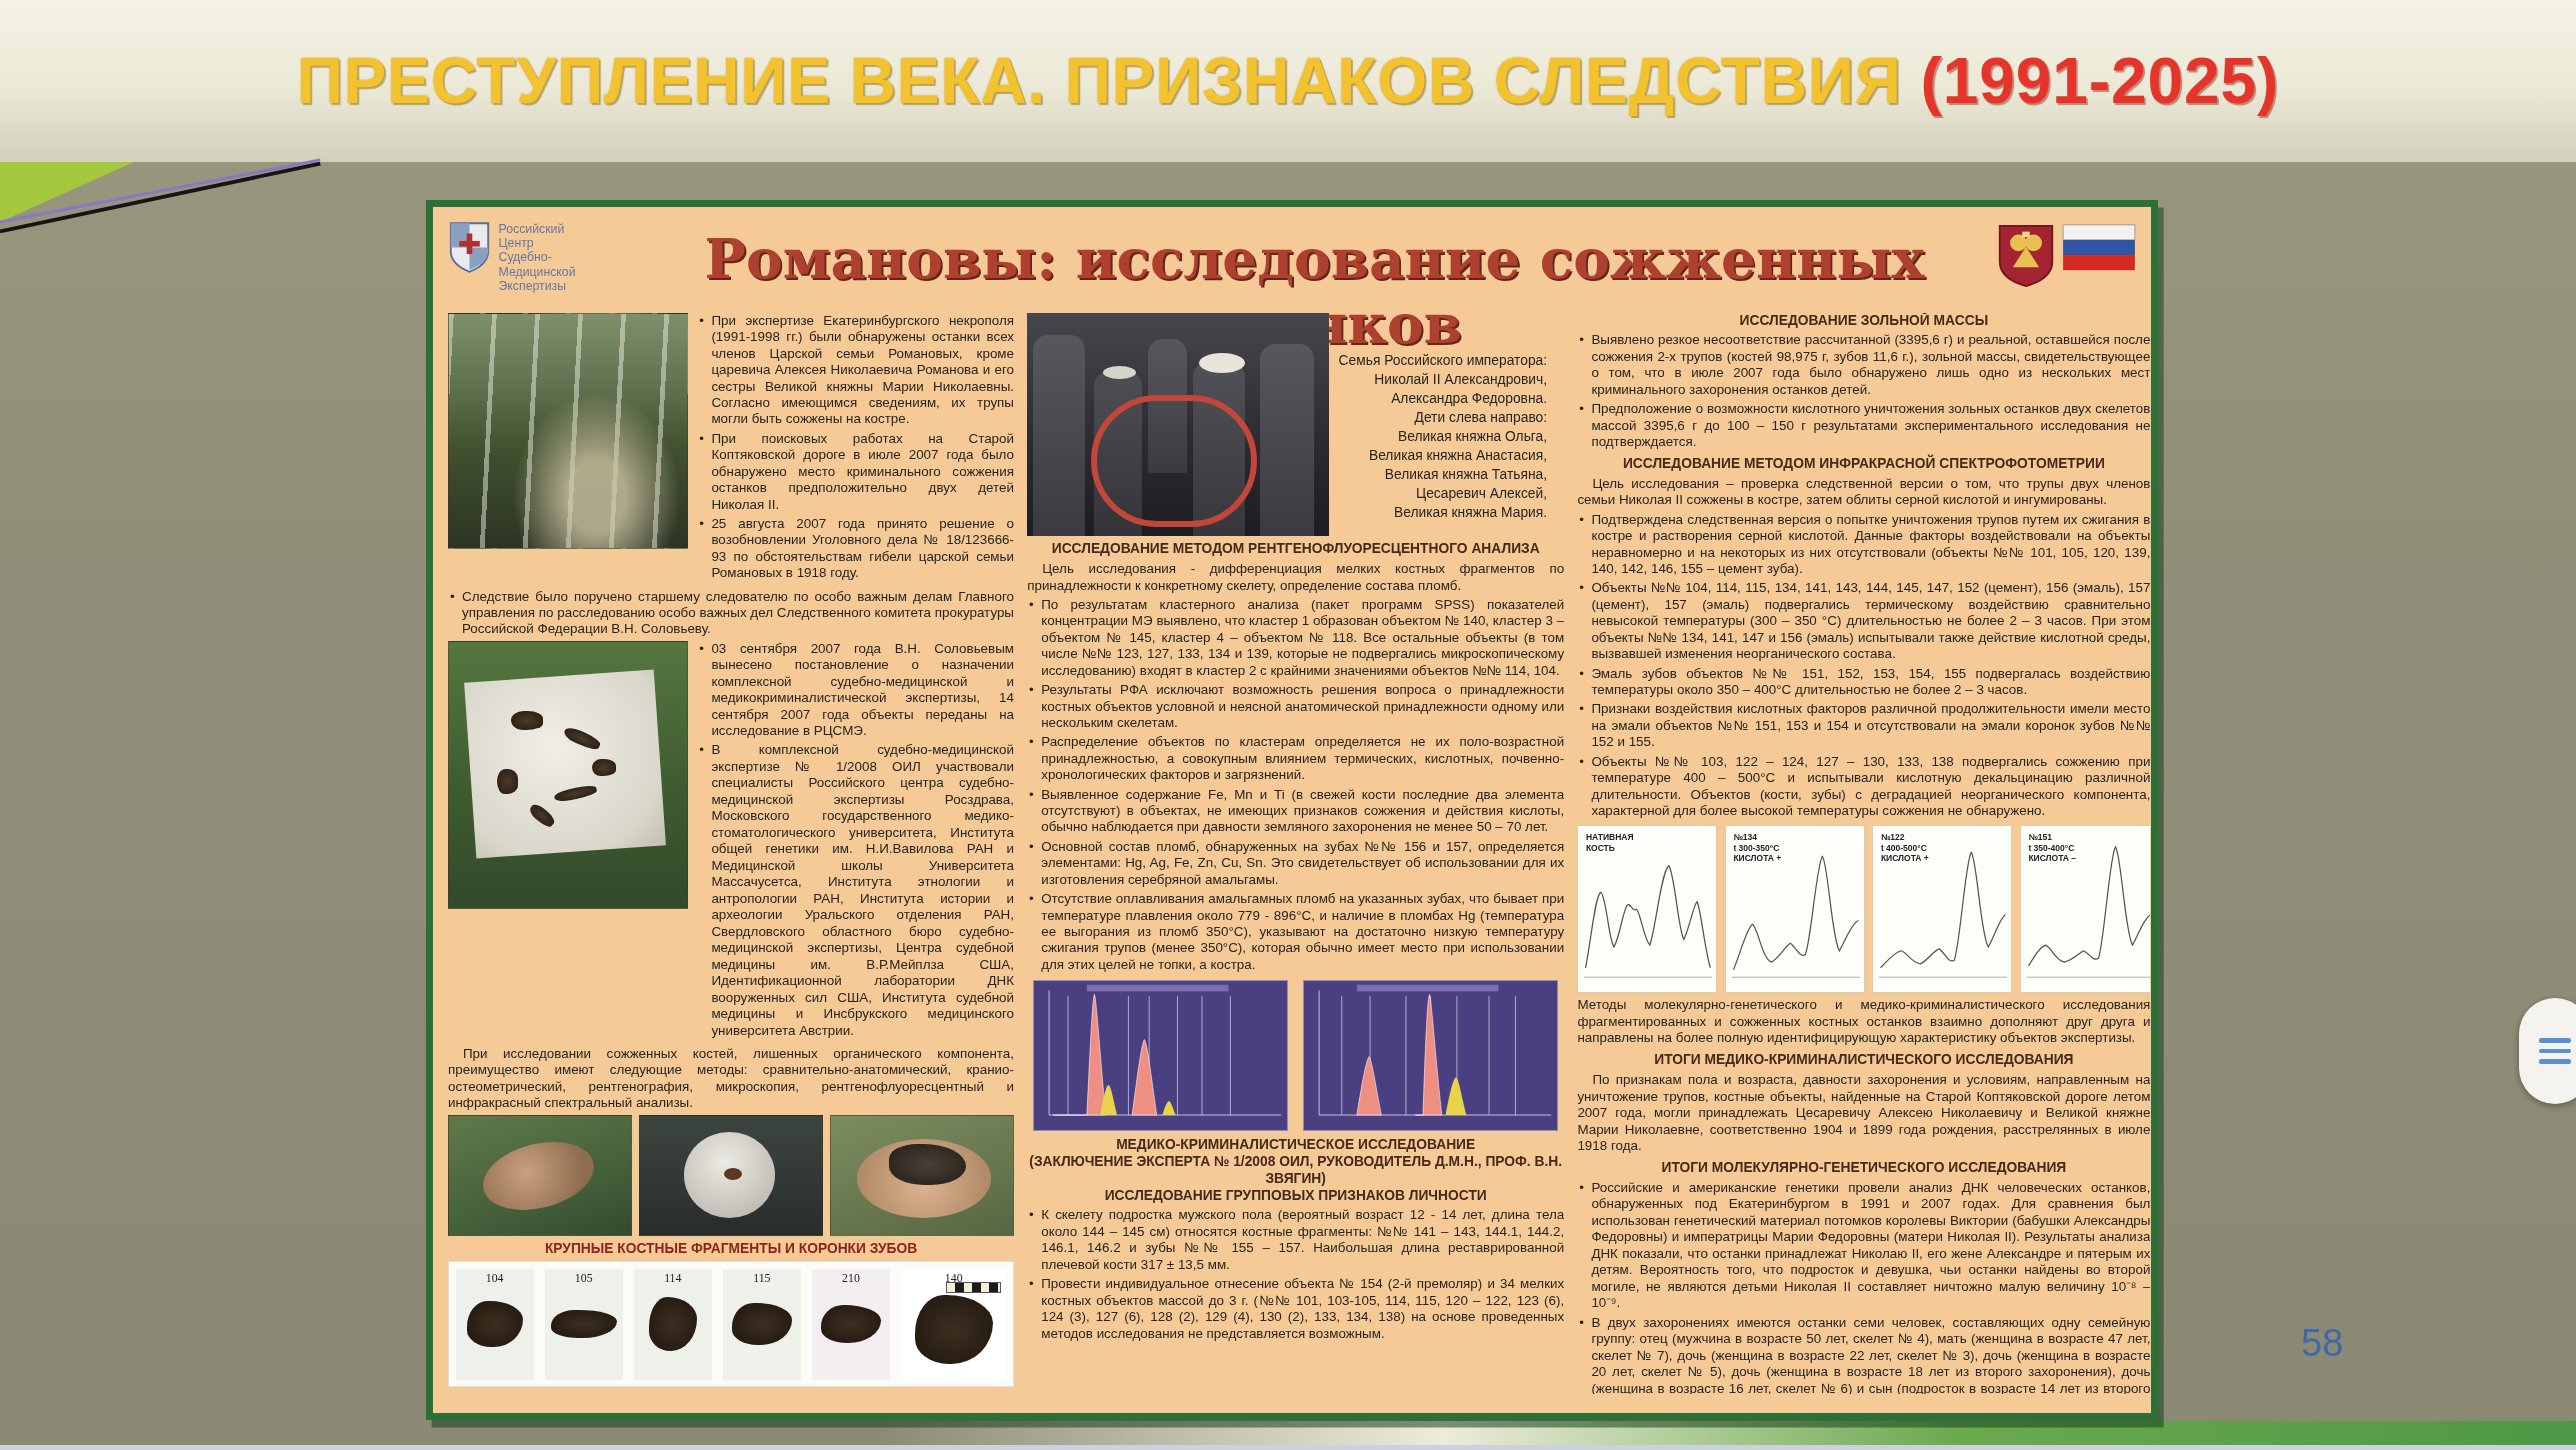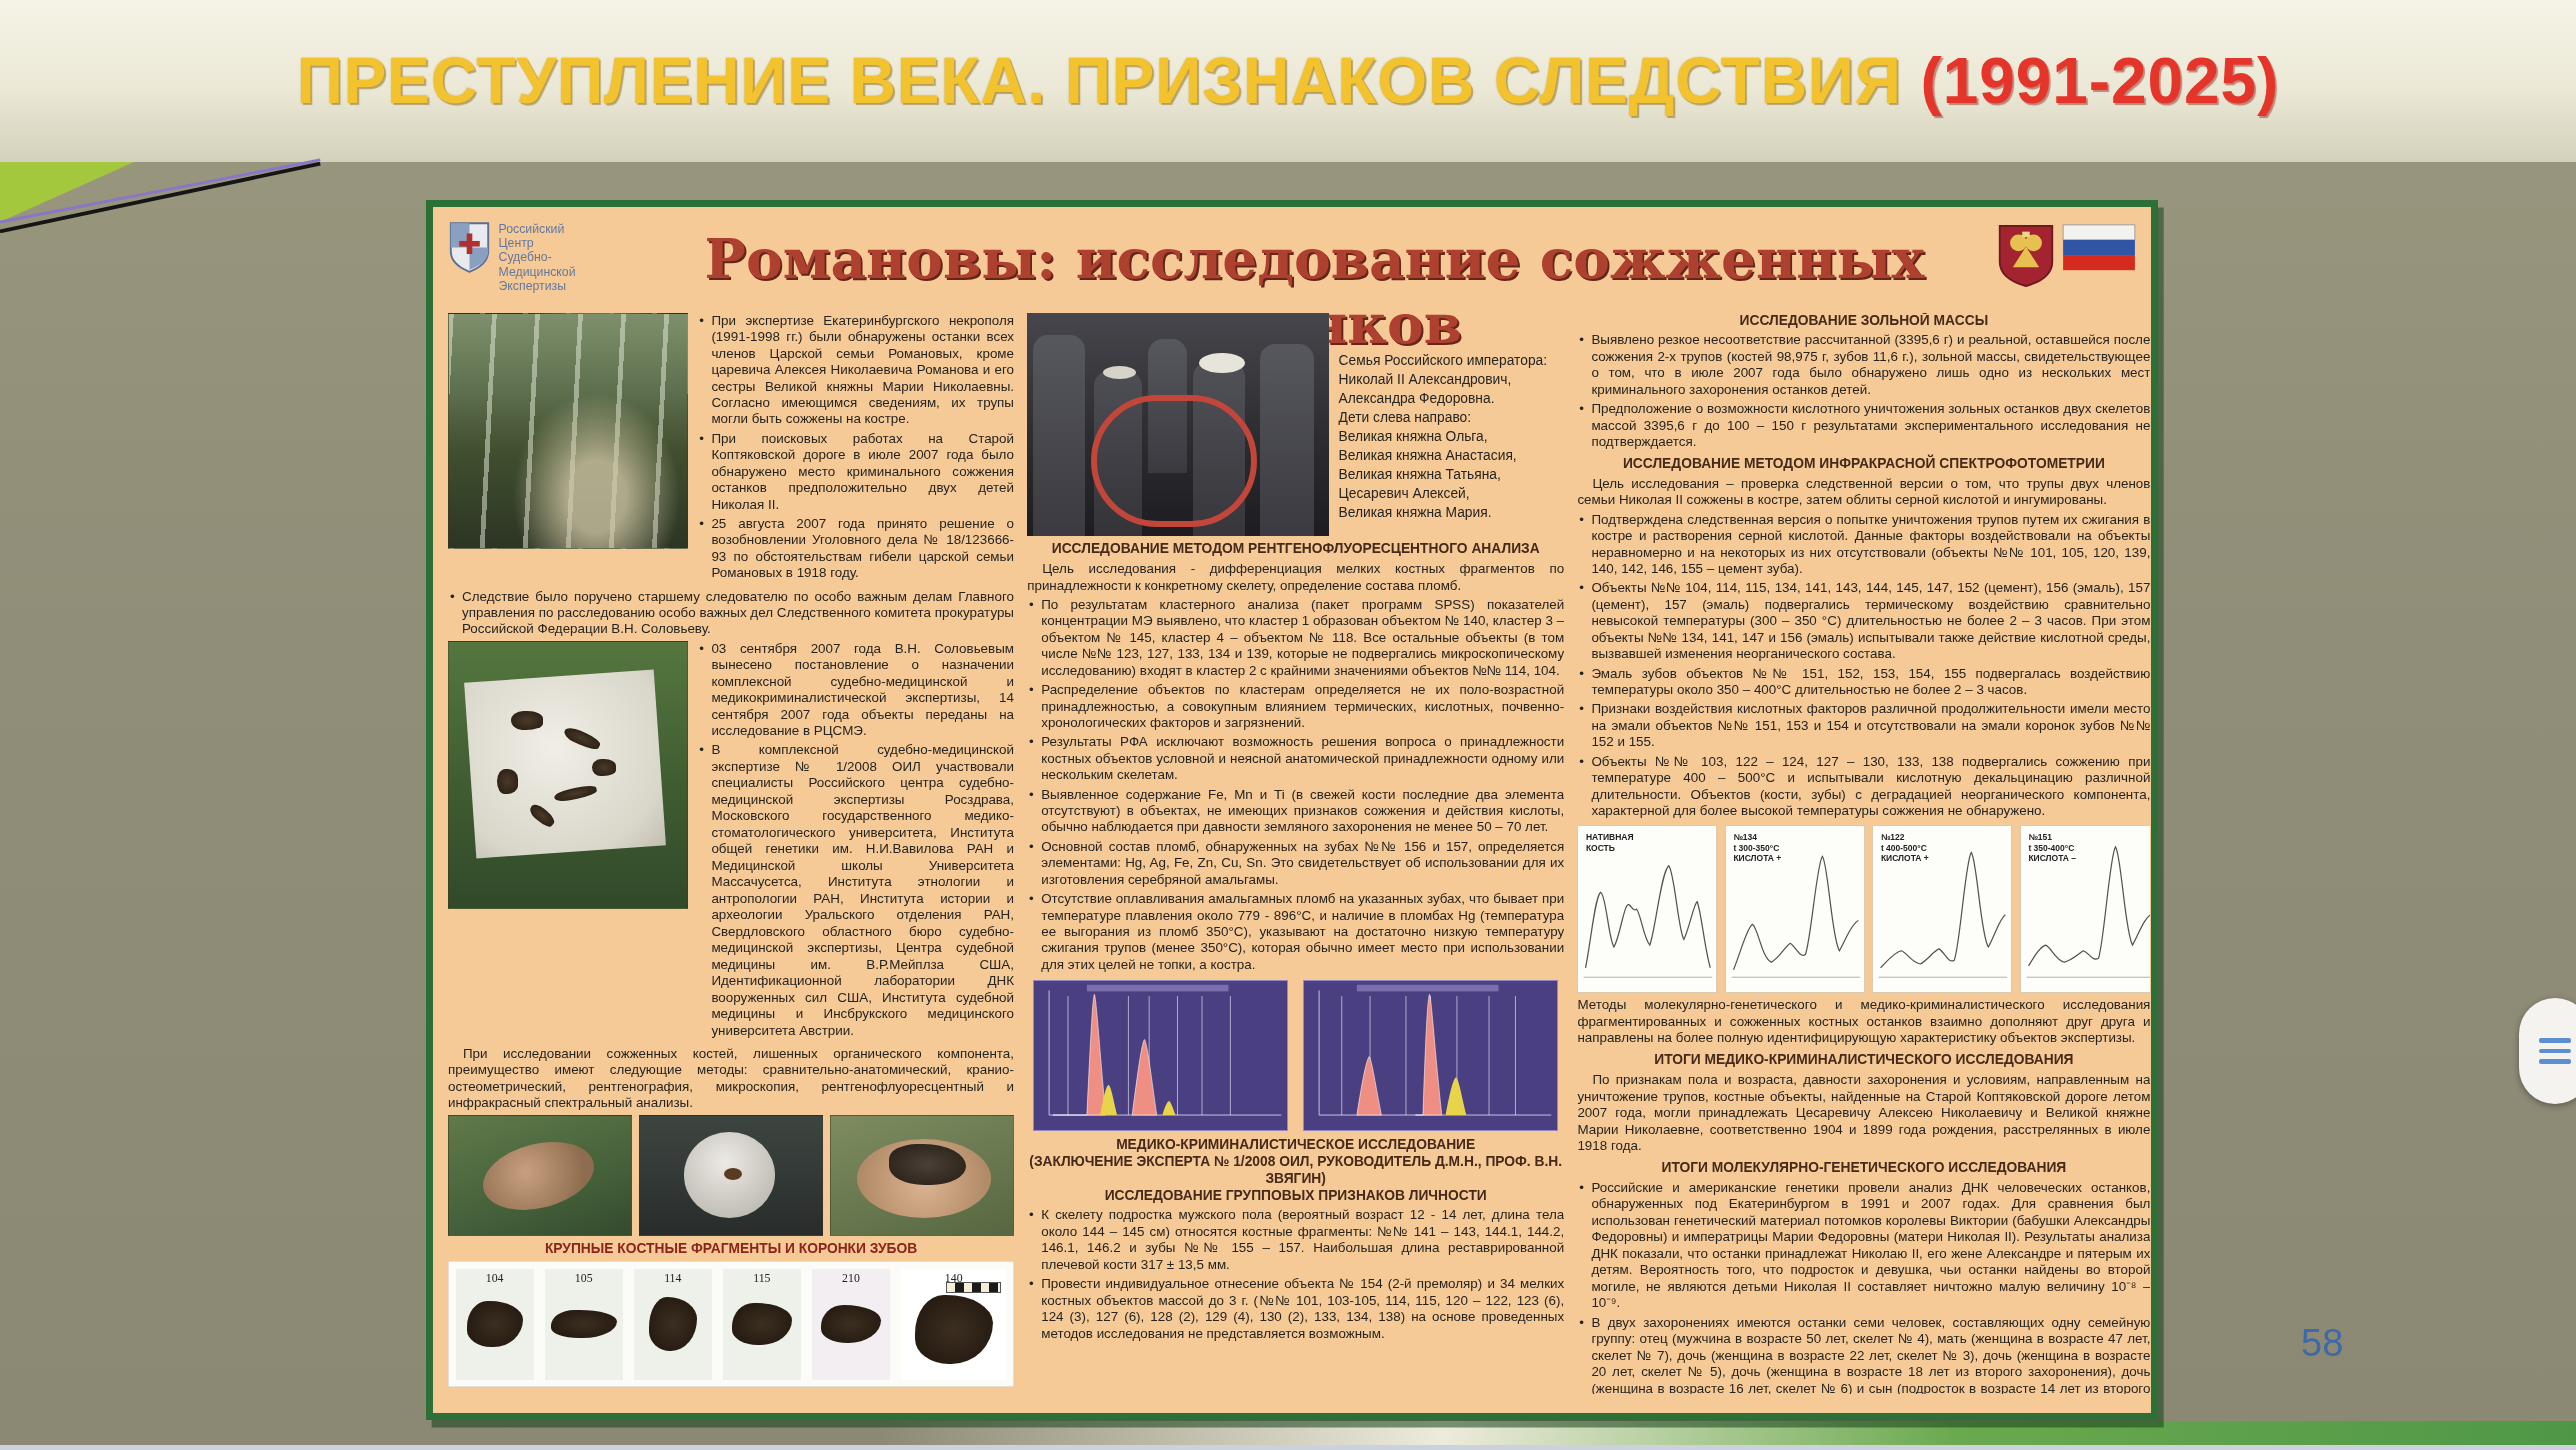--- a/index.html
+++ b/index.html
@@ -81,21 +81,21 @@
   .frag-ruler{position:absolute;top:13.2px;right:5.7px;width:53px;height:9.4px;border:0.9px solid #555;
       background:repeating-linear-gradient(90deg,#f4eed8 0 8.5px,#1b1b1b 8.5px 17px);}
 
   
   .family{width:302px;height:223px;flex:none;position:relative;overflow:hidden;
       background:linear-gradient(180deg,#46464c 0%,#2c2c31 55%,#1d1d21 100%);}
   .fig{position:absolute;background:linear-gradient(#57575e,#3a3a40);border-radius:15px 15px 0 0;}
   .hat{position:absolute;background:#e7e4da;border-radius:50%;}
   .oval{position:absolute;left:21%;top:37%;width:51%;height:54%;border:6.6px solid #c2473a;
       border-radius:72px;}
-  .family-caption{font-size:13.8px;line-height:1.38;white-space:pre-line;text-align:left;
+  .family-caption{font-size:13.8px;line-height:1.38;white-space:pre-line;text-align:right;
       padding-top:38px;}
 
   .xrf-row{display:flex;gap:15px;justify-content:center;margin:6.6px 0 2.8px;}
   .xrf{width:253px;height:149px;background:#4a3f80;border:0.9px solid #9389bd;position:relative;}
   .xrf svg{position:absolute;inset:0;}
 
   
   .ir-row{display:flex;gap:7.5px;justify-content:space-between;margin:5.7px 0 2.8px;}
   .ir{width:138px;height:166px;background:#fdfdfa;border:0.9px solid #d8cbb0;position:relative;flex:none;}
   .ir-label{position:absolute;top:5.7px;left:7.5px;font-size:8.5px;line-height:1.25;color:#222;
@@ -254,22 +254,22 @@
 Дети слева направо:
 Великая княжна Ольга,
 Великая княжна Анастасия,
 Великая княжна Татьяна,
 Цесаревич Алексей,
 Великая княжна Мария.</div>
           </div>
           <h4 class="sec">ИССЛЕДОВАНИЕ МЕТОДОМ РЕНТГЕНОФЛУОРЕСЦЕНТНОГО АНАЛИЗА</h4>
           <p class="para">Цель исследования - дифференциация мелких костных фрагментов по принадлежности к конкретному скелету, определение состава пломб.</p>
           <p class="b">По результатам кластерного анализа (пакет программ SPSS) показателей концентрации МЭ выявлено, что кластер 1 образован объектом № 140, кластер 3 – объектом № 145, кластер 4 – объектом № 118. Все остальные объекты (в том числе №№ 123, 127, 133, 134 и 139, которые не подвергались микроскопическому исследованию) входят в кластер 2 с крайними значениями объектов №№ 114, 104.</p>
+          <p class="b">Результаты РФА исключают возможность решения вопроса о принадлежности костных объектов условной и неясной анатомической принадлежности одному или нескольким скелетам.</p>
           <p class="b">Распределение объектов по кластерам определяется не их поло-возрастной принадлежностью, а совокупным влиянием термических, кислотных, почвенно-хронологических факторов и загрязнений.</p>
-          <p class="b">Результаты РФА исключают возможность решения вопроса о принадлежности костных объектов условной и неясной анатомической принадлежности одному или нескольким скелетам.</p>
           <p class="b">Выявленное содержание Fe, Mn и Ti (в свежей кости последние два элемента отсутствуют) в объектах, не имеющих признаков сожжения и действия кислоты, обычно наблюдается при давности земляного захоронения не менее 50 – 70 лет.</p>
           <p class="b">Основной состав пломб, обнаруженных на зубах №№ 156 и 157, определяется элементами: Hg, Ag, Fe, Zn, Cu, Sn. Это свидетельствует об использовании для их изготовления серебряной амальгамы.</p>
           <p class="b">Отсутствие оплавливания амальгамных пломб на указанных зубах, что бывает при температуре плавления около 779 - 896°С, и наличие в пломбах Hg (температура ее выгорания из пломб 350°С), указывают на достаточно низкую температуру сжигания трупов (менее 350°С), которая обычно имеет место при использовании для этих целей не топки, а костра.</p>
           <div class="xrf-row">
             <div class="xrf">
               <svg viewBox="0 0 268 158">
                 <rect x="0" y="0" width="268" height="158" fill="#4a3f80"></rect>
                 <rect x="56" y="4" width="150" height="7" fill="#7a6fae"></rect>
                 <line x1="16" y1="10" x2="16" y2="142" stroke="#cfc8e8" stroke-width="1"></line>
                 <line x1="16" y1="142" x2="262" y2="142" stroke="#cfc8e8" stroke-width="1"></line>

